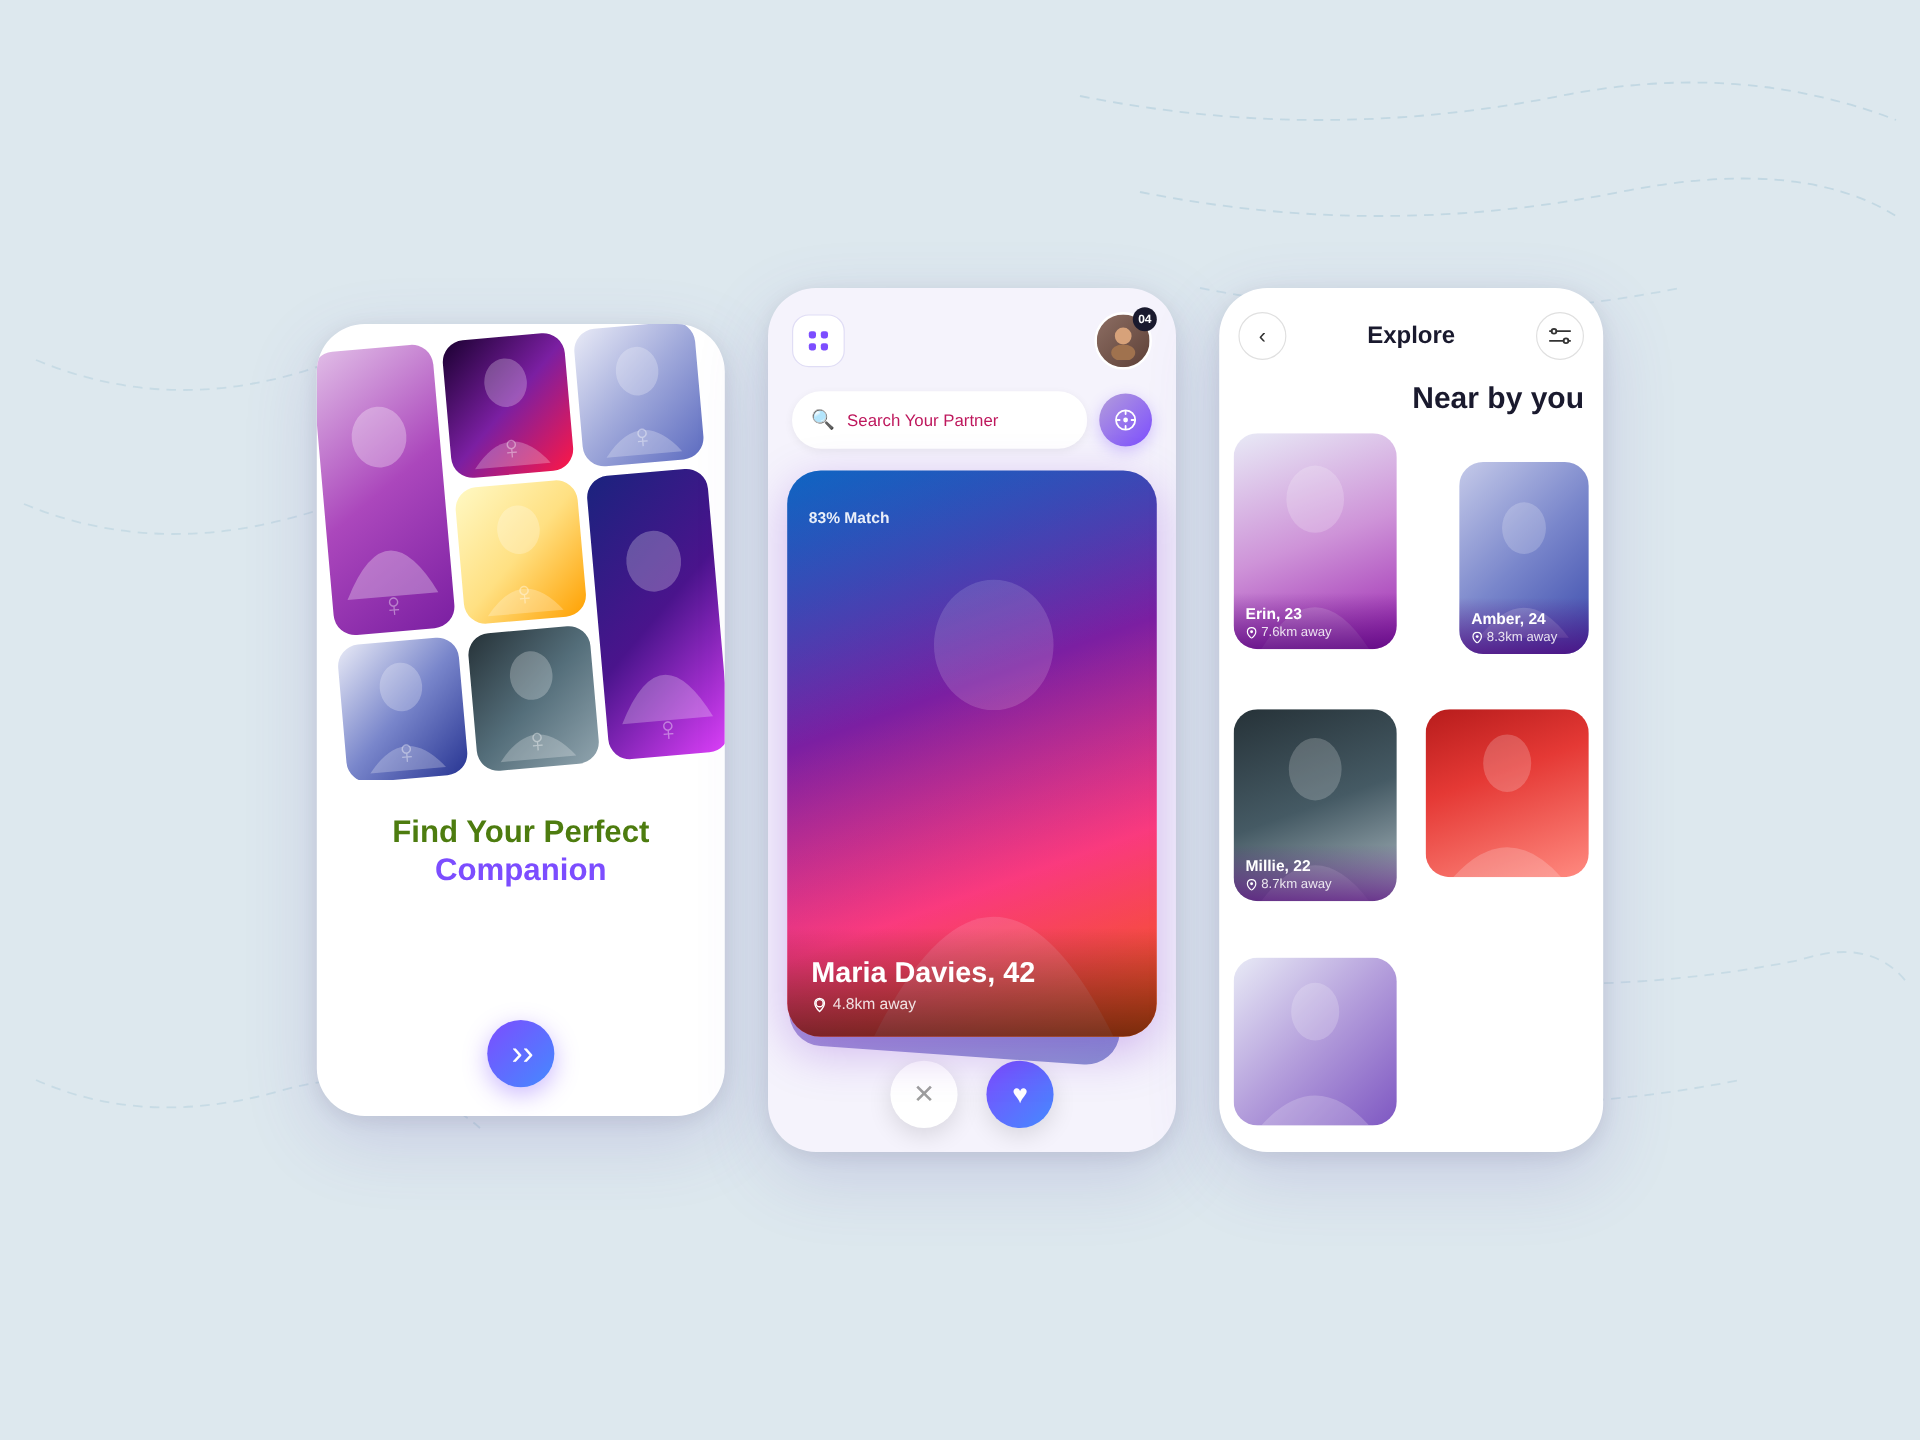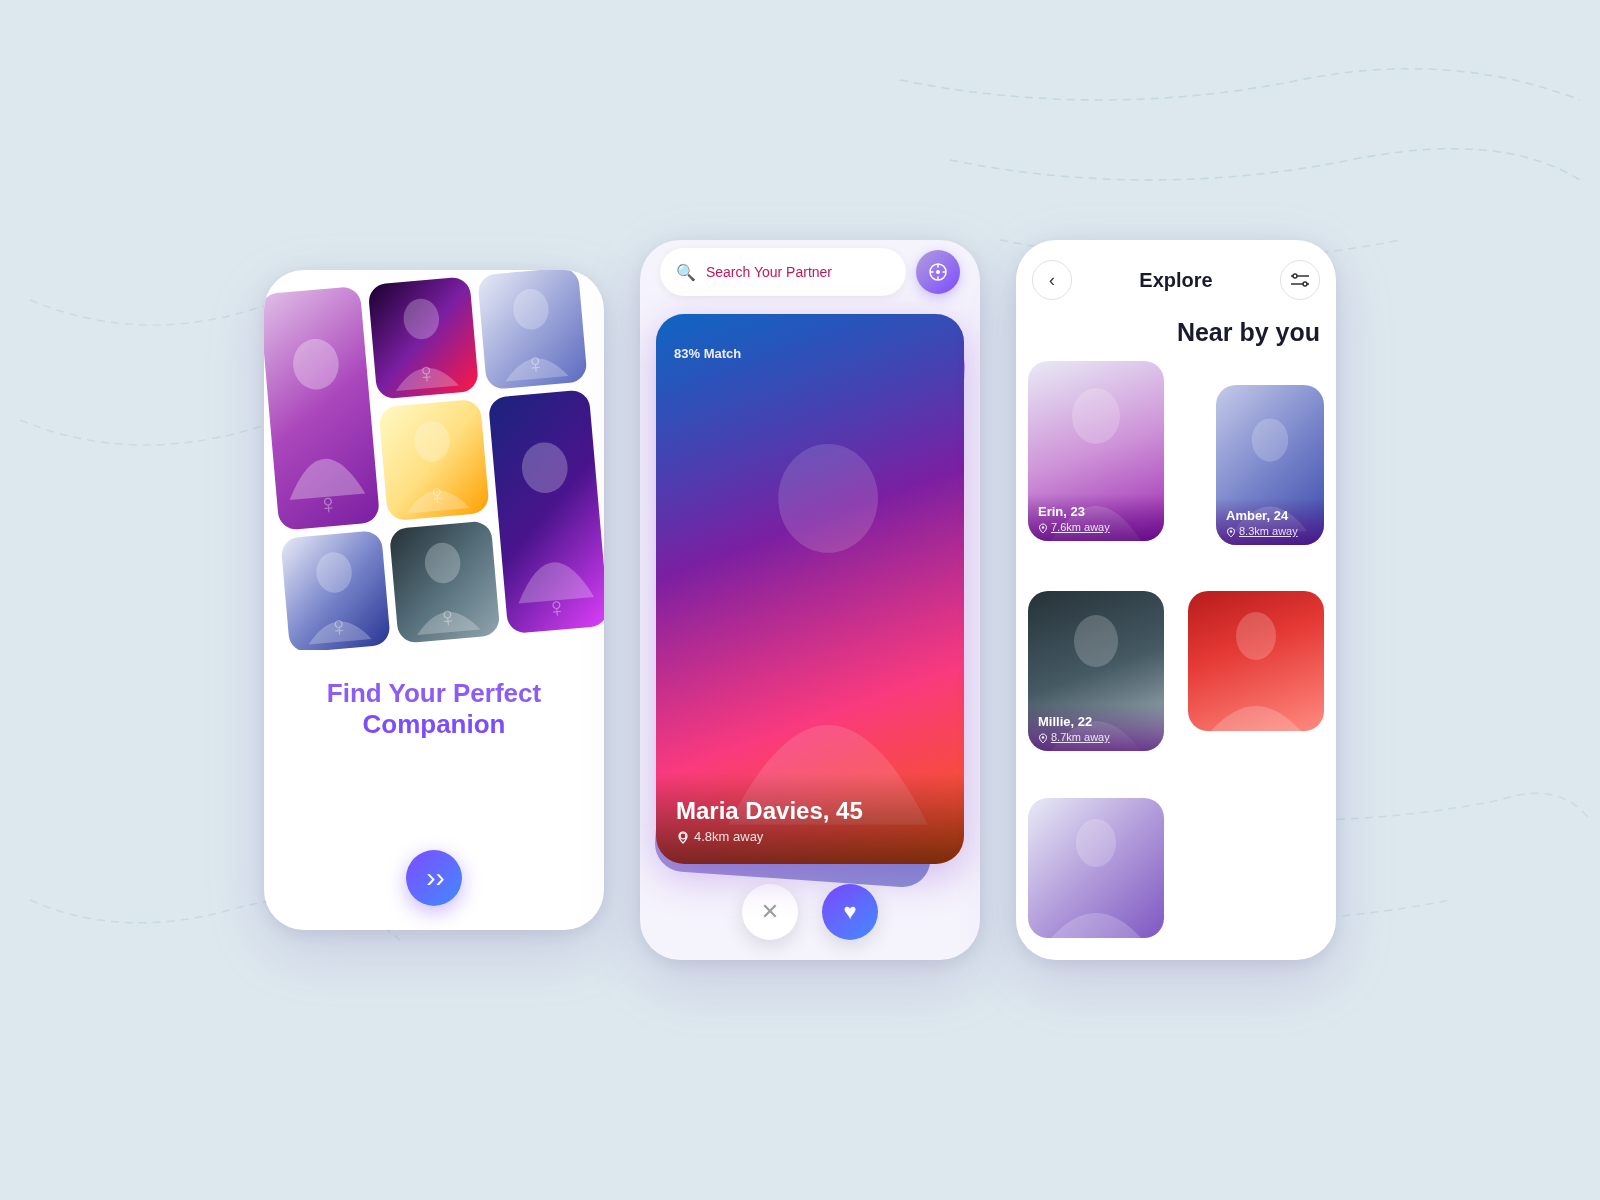--- a/index.html
+++ b/index.html
@@ -99,21 +99,21 @@
     .screen1-title {
       font-size: 26px;
       font-weight: 800;
       color: #1a1a2e;
       text-align: center;
       line-height: 1.2;
       margin-bottom: 4px;
     }
 
     .screen1-title span {
-      color: #8b5cf6;
+      color: #4d7c0f;
     }
 
     .screen1-subtitle {
       font-size: 13px;
       color: #999;
       text-align: center;
       line-height: 1.5;
       margin-top: 8px;
       margin-bottom: 20px;
     }
@@ -462,23 +462,22 @@
       font-size: 13px;
       font-weight: 700;
       color: white;
       margin-bottom: 2px;
     }
 
     .explore-distance {
       font-size: 11px;
       color: rgba(255,255,255,0.85);
       display: flex;
-      align-items: flex-end;
+      align-items: center;
       gap: 3px;
-      text-decoration: underline;
     }
 
     
     svg.deco {
       position: absolute;
       top: 0; left: 0;
       width: 100%; height: 100%;
     }
   </style>
 </head>
@@ -550,20 +549,40 @@
         <span>Find Your Perfect</span><br>
         <span style="color:#7c4dff">Companion</span>
       </div>
       <div class="cta-button">
         <span style="color:white;font-size:28px;font-weight:300;line-height:1;margin-left:3px;">›</span>
       </div>
     </div>
   </div>
 
   <div class="phone screen2">
+    <div class="screen2-header">
+      <div class="grid-icon">
+        <div class="grid-dots">
+          <div class="grid-dot"></div>
+          <div class="grid-dot"></div>
+          <div class="grid-dot"></div>
+          <div class="grid-dot"></div>
+        </div>
+      </div>
+      <div style="flex:1"></div>
+      <div class="avatar-badge">
+        <div class="avatar-circle">
+          <svg width="32" height="32" viewBox="0 0 32 32">
+              <circle cx="16" cy="12" r="7" fill="#d7a27a"></circle>
+              <ellipse cx="16" cy="26" rx="10" ry="7" fill="#a0724e"></ellipse>
+            </svg>
+        </div>
+        <div class="badge-count">04</div>
+      </div>
+    </div>
 
     <div class="search-bar">
       <div class="search-input-wrap">
         <span class="search-icon-svg">🔍</span>
         <span class="search-text">Search Your Partner</span>
       </div>
       <div class="compass-btn">
         <svg width="20" height="20" viewBox="0 0 20 20" fill="none">
             <circle cx="10" cy="10" r="8" stroke="white" stroke-width="1.5"></circle>
             <path d="M10 3v2M10 15v2M3 10h2M15 10h2" stroke="white" stroke-width="1.5" stroke-linecap="round"></path>
@@ -579,21 +598,21 @@
         <svg width="100%" height="100%" viewBox="0 0 340 520" style="position:absolute;top:0;left:0;opacity:0.15">
           <ellipse cx="190" cy="160" rx="55" ry="60" fill="#fff"></ellipse>
           <path d="M80 520 Q190 300 300 520" fill="#fff"></path>
         </svg>
 
         <div style="position:absolute;top:0;left:0;right:0;bottom:0;background:linear-gradient(160deg,rgba(0,100,200,0.3) 0%,transparent 40%,rgba(200,0,100,0.2) 100%);"></div>
 
         <div class="card-match">83% Match</div>
 
         <div class="card-overlay">
-          <div class="card-name">Maria Davies, 45</div>
+          <div class="card-name">Maria Davies, 42</div>
           <div class="card-distance">
             <svg width="14" height="14" viewBox="0 0 14 14" fill="none">
                 <circle cx="7" cy="6" r="3" stroke="white" stroke-width="1.2"></circle>
                 <path d="M7 2C4.8 2 3 3.8 3 6c0 3 4 7 4 7s4-4 4-7c0-2.2-1.8-4-4-4z" stroke="white" stroke-width="1.2" fill="none"></path>
               </svg>
             <span>4.8km away</span>
           </div>
         </div>
       </div>
     </div>

